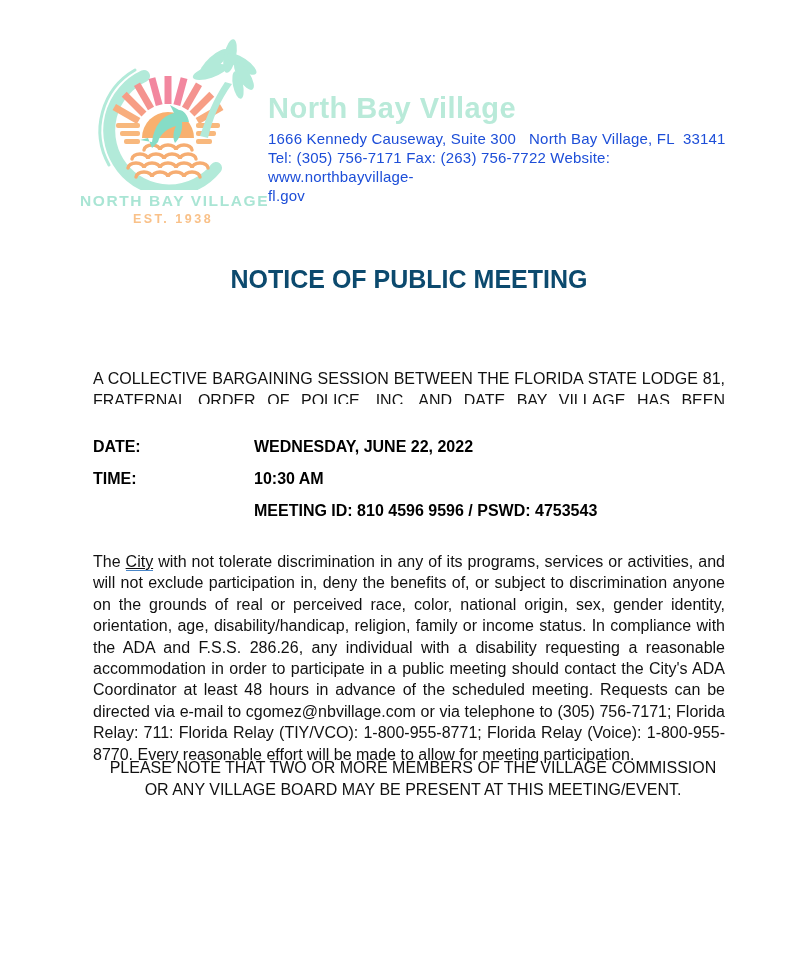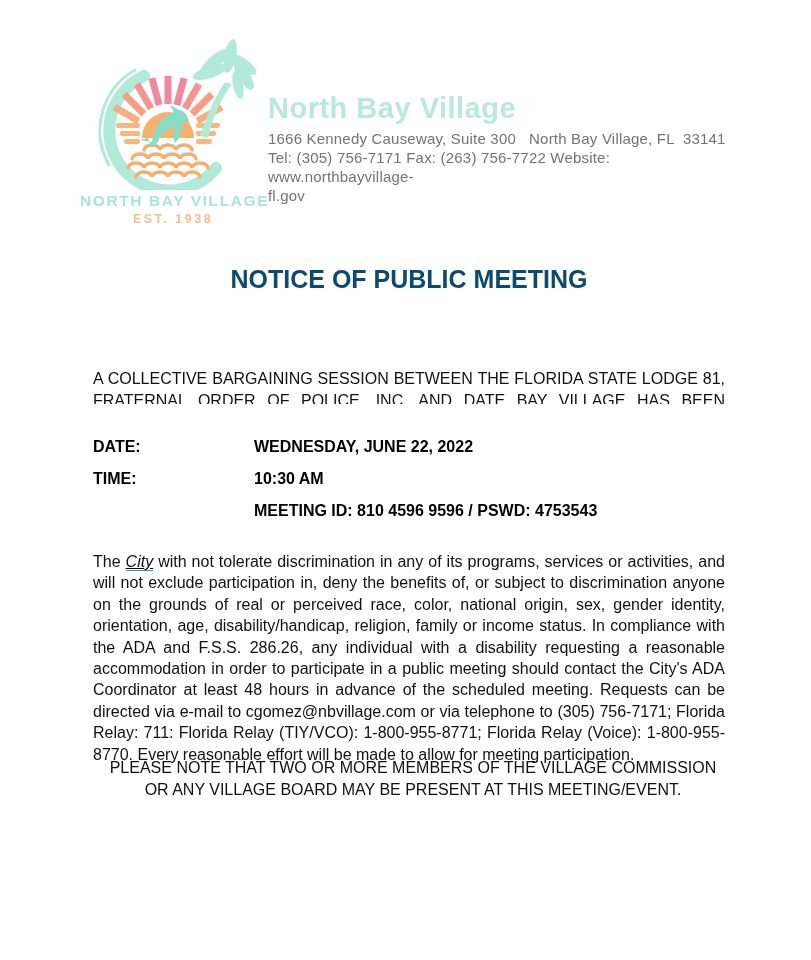--- a/index.html
+++ b/index.html
@@ -29,21 +29,21 @@
   }
 
   
   .letterhead { position: absolute; left: 268px; top: 92px; width: 478px; }
   .org-name {
     font-size: 29px; font-weight: 700; letter-spacing: 0.5px;
     color: #b9ead9;
   }
   .address { margin-top: 4px; }
   .address-line {
-    font-size: 15px; line-height: 19px; color: #737373;
+    font-size: 15px; line-height: 19px; color: #1d4ed8;
     letter-spacing: 0.2px; white-space: pre-wrap;
   }
 
   
   .doc-title {
     position: absolute; left: 93px; top: 265px; width: 632px;
     text-align: center; font-size: 25px; font-weight: 700; color: #0c4a6e;
   }
 
   .intro {
@@ -62,21 +62,20 @@
   .detail-row { display: flex; margin-bottom: 13px; line-height: 19px; gap: 16px; }
   .detail-label { width: 145px; font-size: 16px; font-weight: 700; flex: 0 0 145px; }
   .detail-value { font-size: 16px; font-weight: 700; }
 
   .ada { position: absolute; left: 93px; top: 551px; width: 632px; }
   .ada .jline, .ada .lline { height: 21.4px; line-height: 21.4px; overflow: hidden; }
   .city-link {
     text-decoration: underline;
     border-bottom: 1.5px solid #4a86c8;
     color: #111;
-    font-style: italic;
   }
 
   .closing { position: absolute; left: 93px; top: 757px; width: 640px; }
   .closing .lline { line-height: 21.5px; text-align: center; }
 </style>
 </head>
 <body>
 
 <div class="page">
 

